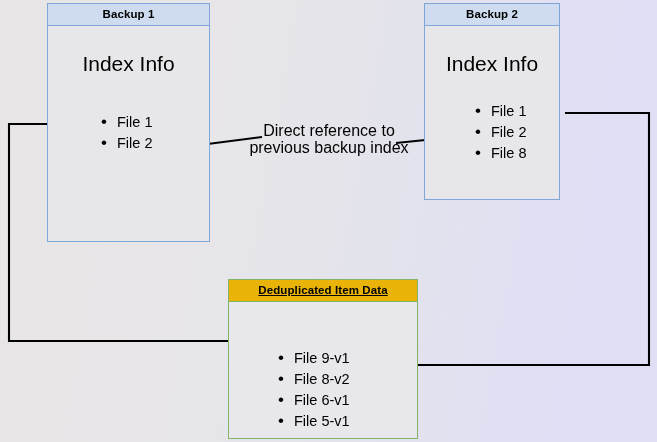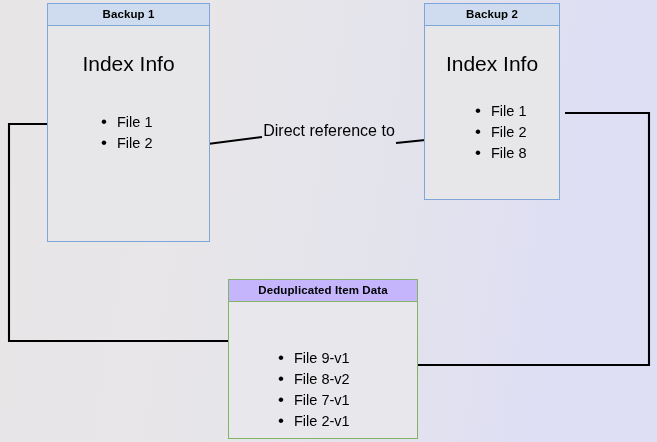--- a/index.html
+++ b/index.html
@@ -40,22 +40,23 @@
     line-height: 21px;
     text-align: center;
     font-size: 11.5px;
     font-weight: bold;
     color: #000;
     background: #cfdcef;
     border-bottom: 1.6px solid #7ea6d9;
     letter-spacing: 0.1px;
   }
   .node.green .node-header {
-    background: #c4b5fd;
+    background: #eab308;
     border-bottom-color: #82b366;
+    text-decoration: underline;
   }
 
   .node-body {
     position: relative;
     height: calc(100% - 22px);
     background: #e7e6e9;
   }
   .node.green .node-body {
     background: #e8e8ec;
   }
@@ -154,21 +155,22 @@
     </ul>
   </div>
 </div>
 
 <div class="node green" id="dedup">
   <div class="node-header">Deduplicated Item Data</div>
   <div class="node-body">
     <ul class="file-list">
       <li>File 9-v1</li>
       <li>File 8-v2</li>
-      <li>File 7-v1</li>
-      <li>File 2-v1</li>
+      <li>File 6-v1</li>
+      <li>File 5-v1</li>
     </ul>
   </div>
 </div>
 
 <div class="edge-label" id="label-direct-ref">
   <div>Direct reference to</div>
+  <div>previous backup index</div>
 </div>
 
 </body></html>

